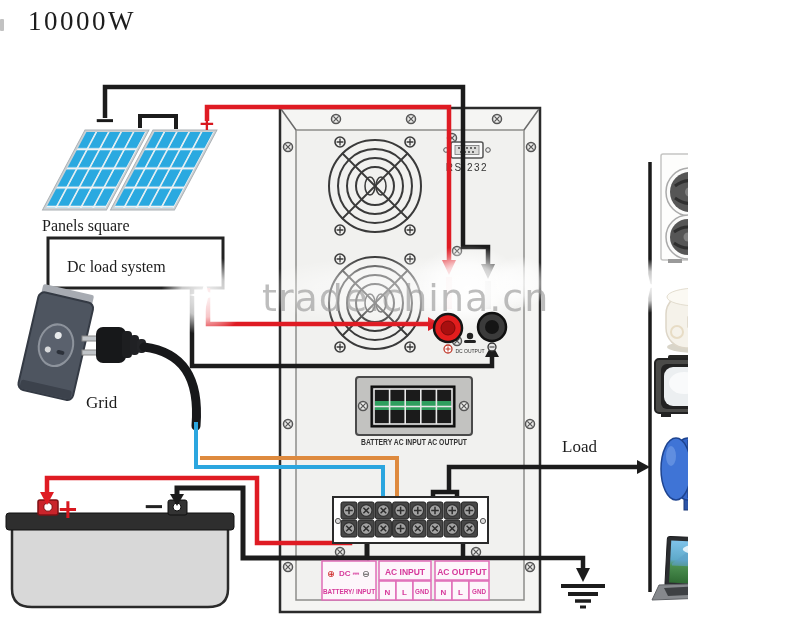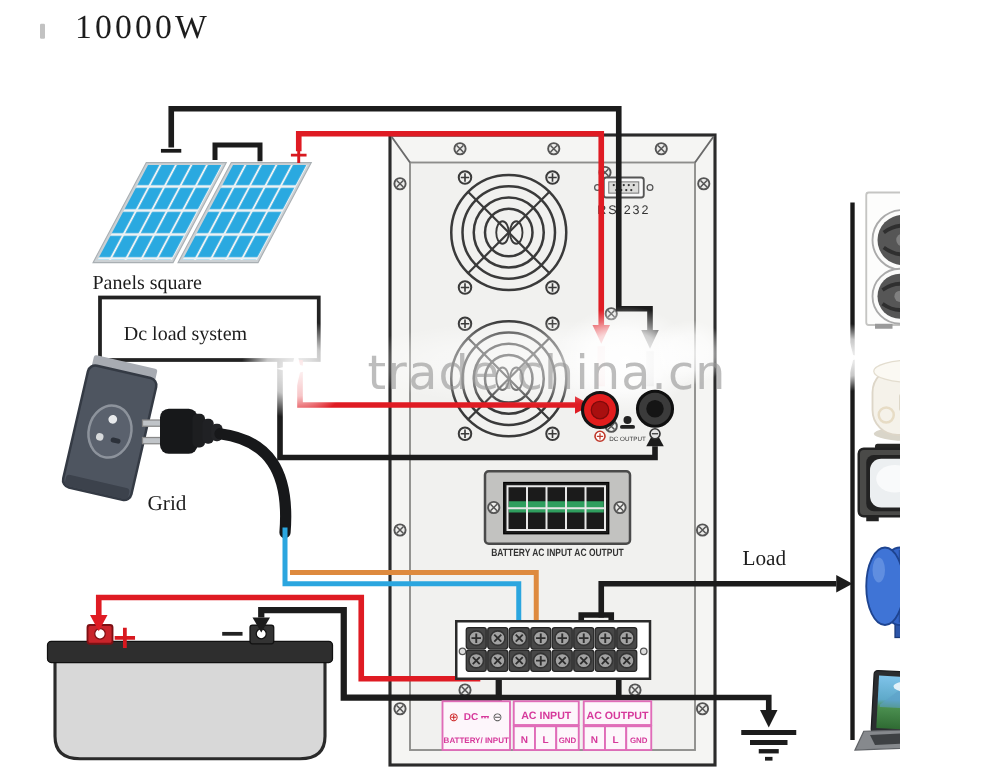--- a/index.html
+++ b/index.html
@@ -1,16 +1,16 @@
 <!DOCTYPE html>
 <html><head>
 <meta charset="utf-8">
 <style>
   html,body{margin:0;padding:0;background:#ffffff;}
-  .stage{position:relative;width:688px;height:620px;background:#fff;overflow:hidden;margin-left:32px;}
+  .stage{position:relative;width:688px;height:620px;background:#fff;overflow:hidden;}
   svg{display:block;}
   text{user-select:none;}
   .serif{font-family:"Liberation Serif",serif;fill:#1d1d1d;}
   .tech{font-family:"Liberation Sans",sans-serif;fill:#333;}
   .pink{font-family:"Liberation Sans",sans-serif;fill:#d6399b;font-weight:bold;}
   .wm{font-family:"DejaVu Sans",sans-serif;fill:#969696;opacity:.62;letter-spacing:1px;}
 </style>
 </head>
 <body>
 

